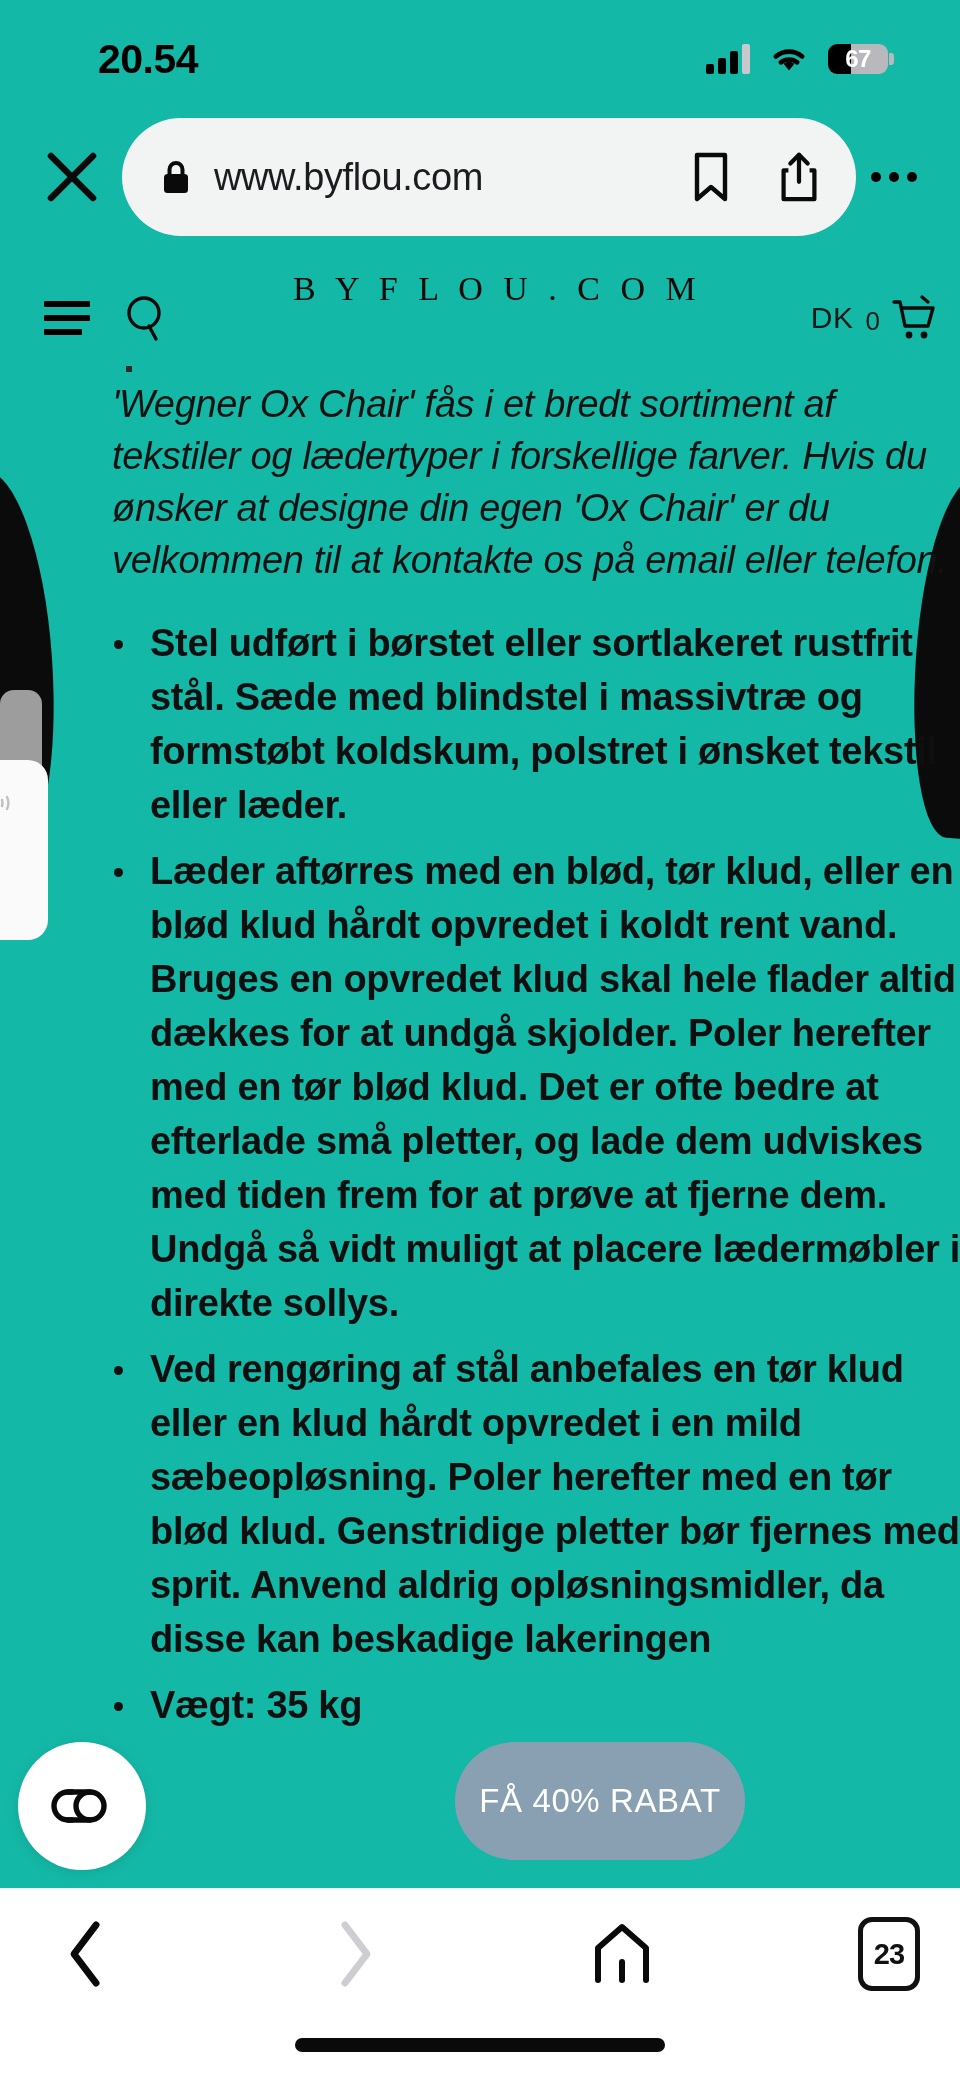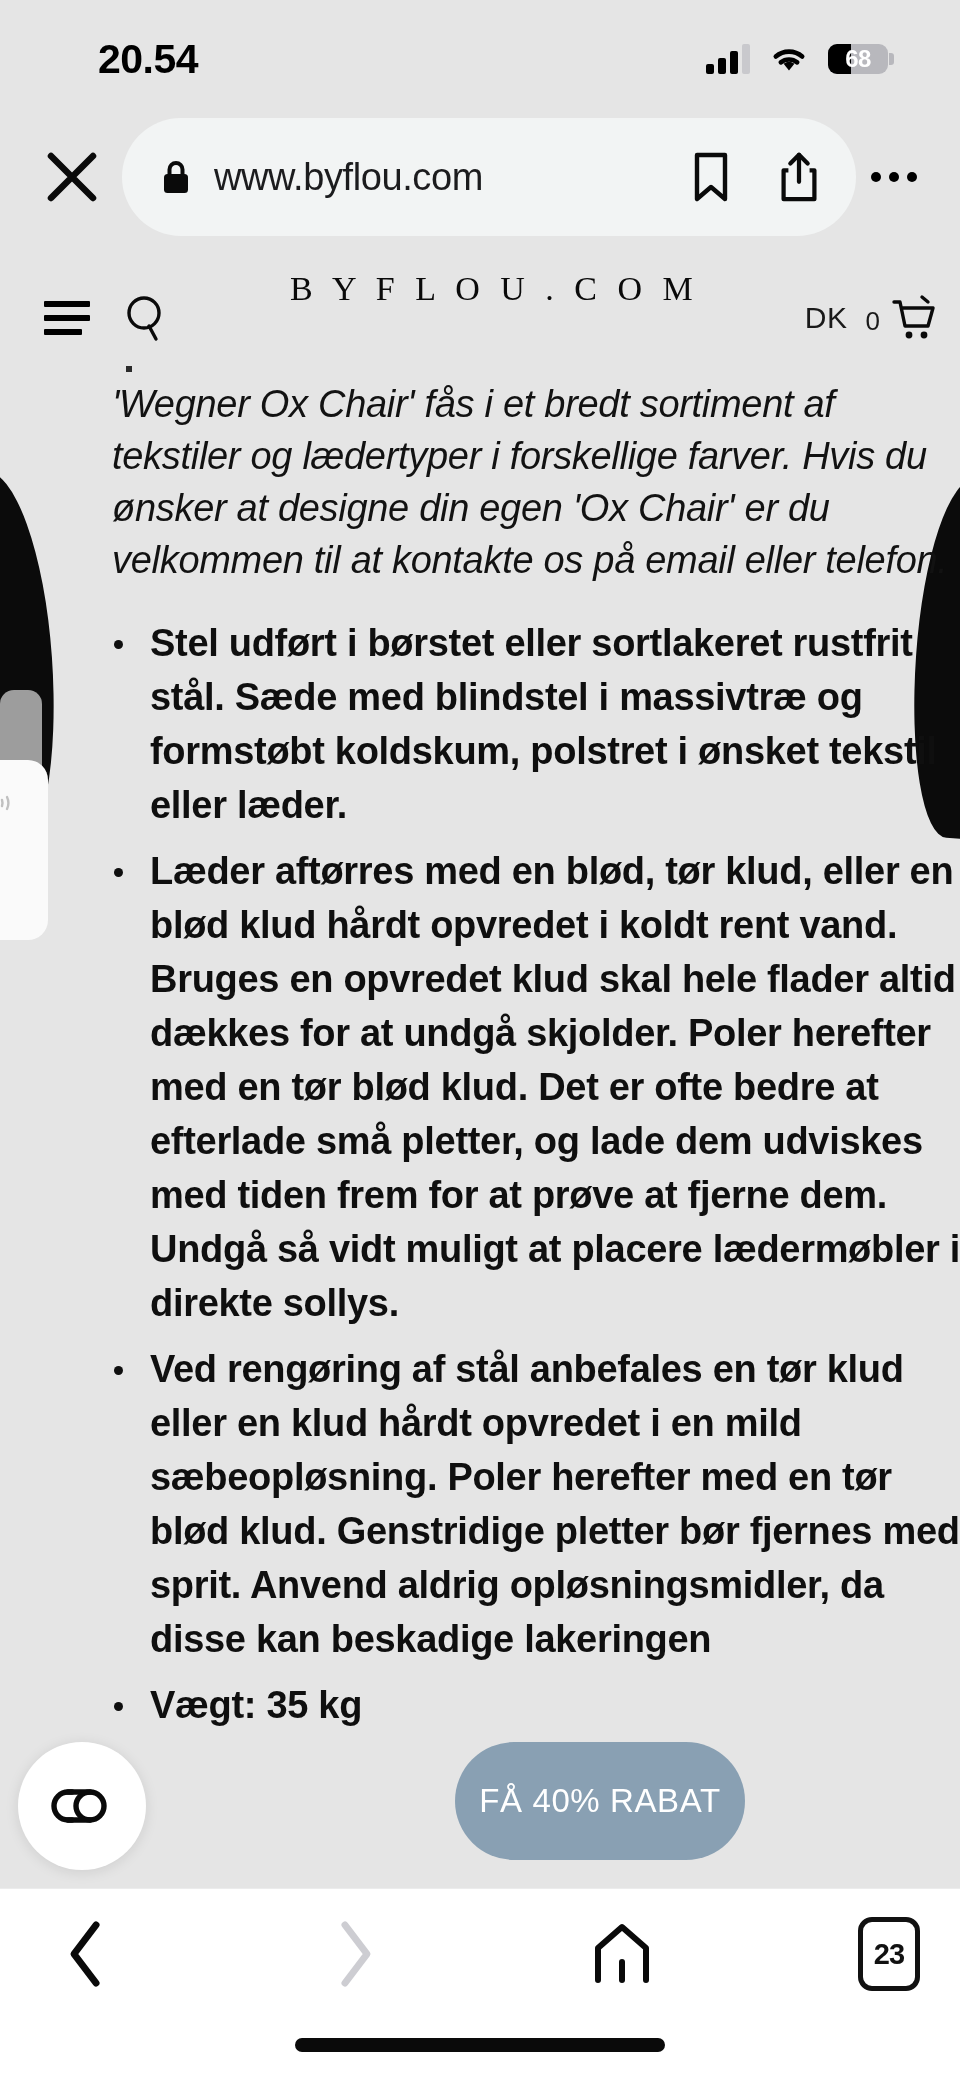--- a/index.html
+++ b/index.html
@@ -9,21 +9,21 @@
     height: 2078px;
     background: #ffffff;
     font-family: "Liberation Sans", sans-serif;
     overflow: hidden;
   }
 
   .phone {
     position: relative;
     width: 960px;
     height: 2078px;
-    background: #e5e5e5;
+    background: #14b8a6;
     overflow: hidden;
   }
 
   
   .status-bar {
     position: absolute;
     top: 0; left: 0;
     width: 960px; height: 112px;
     display: flex;
     align-items: center;
@@ -166,21 +166,21 @@
   .logo {
     flex: 1 1 auto;
     text-align: center;
     font-family: "Liberation Serif", serif;
     font-size: 34px;
     letter-spacing: 6px;
     color: #0a0a0a;
     white-space: nowrap;
     padding-left: 16px;
   }
-  .hdr-right { display: flex; align-items: center; gap: 18px; flex: 0 0 auto; }
+  .hdr-right { display: flex; align-items: center; gap: 12px; flex: 0 0 auto; }
   .lang {
     font-size: 30px;
     color: #1a1a1a;
     letter-spacing: 0.5px;
   }
   .cart-wrap { display: flex; align-items: flex-start; gap: 6px; }
   .cart-count {
     font-size: 26px;
     color: #1a1a1a;
     margin-top: 14px;
@@ -384,21 +384,21 @@
           <i></i>
       </div>
       <svg class="wifi-ic" viewBox="0 0 40 30">
         <path d="M20 26.5 L14.6 19.8 A9 9 0 0 1 25.4 19.8 Z" fill="#000"></path>
         <path d="M6.8 12.6 A20 20 0 0 1 33.2 12.6" stroke="#000" stroke-width="4.6" fill="none" stroke-linecap="round"></path>
         <path d="M11.8 18.4 A13 13 0 0 1 28.2 18.4" stroke="#000" stroke-width="4.6" fill="none" stroke-linecap="round"></path>
       </svg>
       <div class="battery">
         <div class="fill"></div>
         <div class="cap"></div>
-        <div class="pct">68</div>
+        <div class="pct">67</div>
       </div>
     </div>
   </div>
 
   <div class="urlbar-row">
     <div class="close-btn">
       <svg width="56" height="56" viewBox="0 0 56 56">
         <path d="M7 7 L49 49 M49 7 L7 49" stroke="#0a0a0a" stroke-width="6.5" stroke-linecap="round"></path>
       </svg>
     </div>

